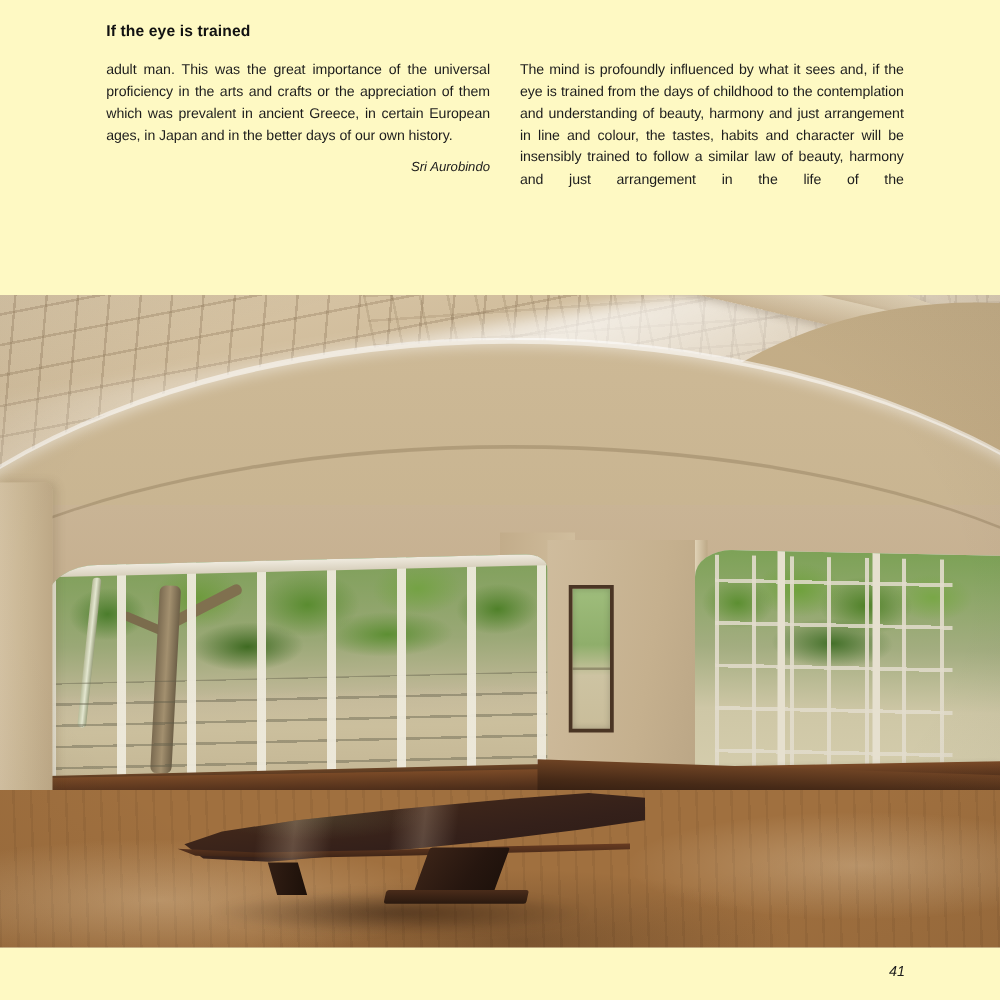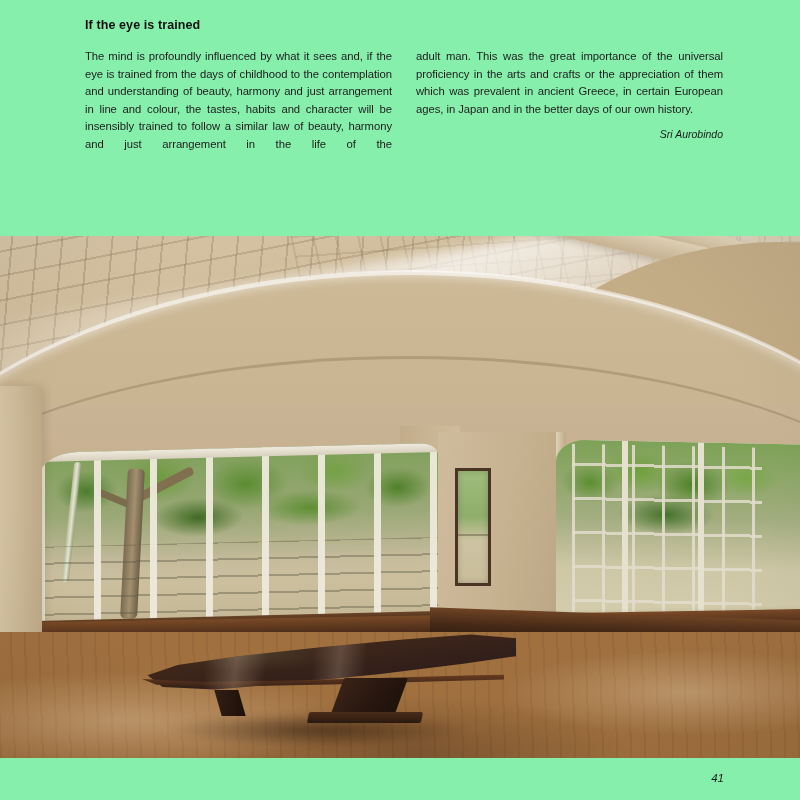--- a/index.html
+++ b/index.html
@@ -14,21 +14,21 @@
     overflow: hidden;
     font-family: "Liberation Sans", sans-serif;
     color: #1a1a1a;
     position: relative;
   }
 
   .page {
     position: relative;
     width: 800px;
     height: 800px;
-    background: #86efac;
+    background: #fef9c3;
   }
 
   
   .heading {
     position: absolute;
     left: 85px;
     top: 18px;
     font-size: 12.5px;
     font-weight: bold;
     letter-spacing: 0.1px;
@@ -541,26 +541,26 @@
   }
 </style>
 </head>
 <body>
 
 <div class="page">
 
   <div class="heading">If the eye is trained</div>
 
   <div class="columns">
-    <div class="col left">
-      <p>The mind is profoundly influenced by what it sees and, if the eye is trained from the days of childhood to the contemplation and understanding of beauty, harmony and just arrangement in line and colour, the tastes, habits and character will be insensibly trained to follow a similar law of beauty, harmony and just arrangement in the life of the</p>
-    </div>
     <div class="col right">
       <p>adult man. This was the great importance of the universal proficiency in the arts and crafts or the appreciation of them which was prevalent in ancient Greece, in certain European ages, in Japan and in the better days of our own history.</p>
       <div class="attribution">Sri Aurobindo</div>
+    </div>
+    <div class="col left">
+      <p>The mind is profoundly influenced by what it sees and, if the eye is trained from the days of childhood to the contemplation and understanding of beauty, harmony and just arrangement in line and colour, the tastes, habits and character will be insensibly trained to follow a similar law of beauty, harmony and just arrangement in the life of the</p>
     </div>
   </div>
 
 
   <div class="photo">
 
     <div class="ceiling">
       <div class="coffer"></div>
       <div class="coffer two"></div>
       <div class="ceiling-light"></div>

